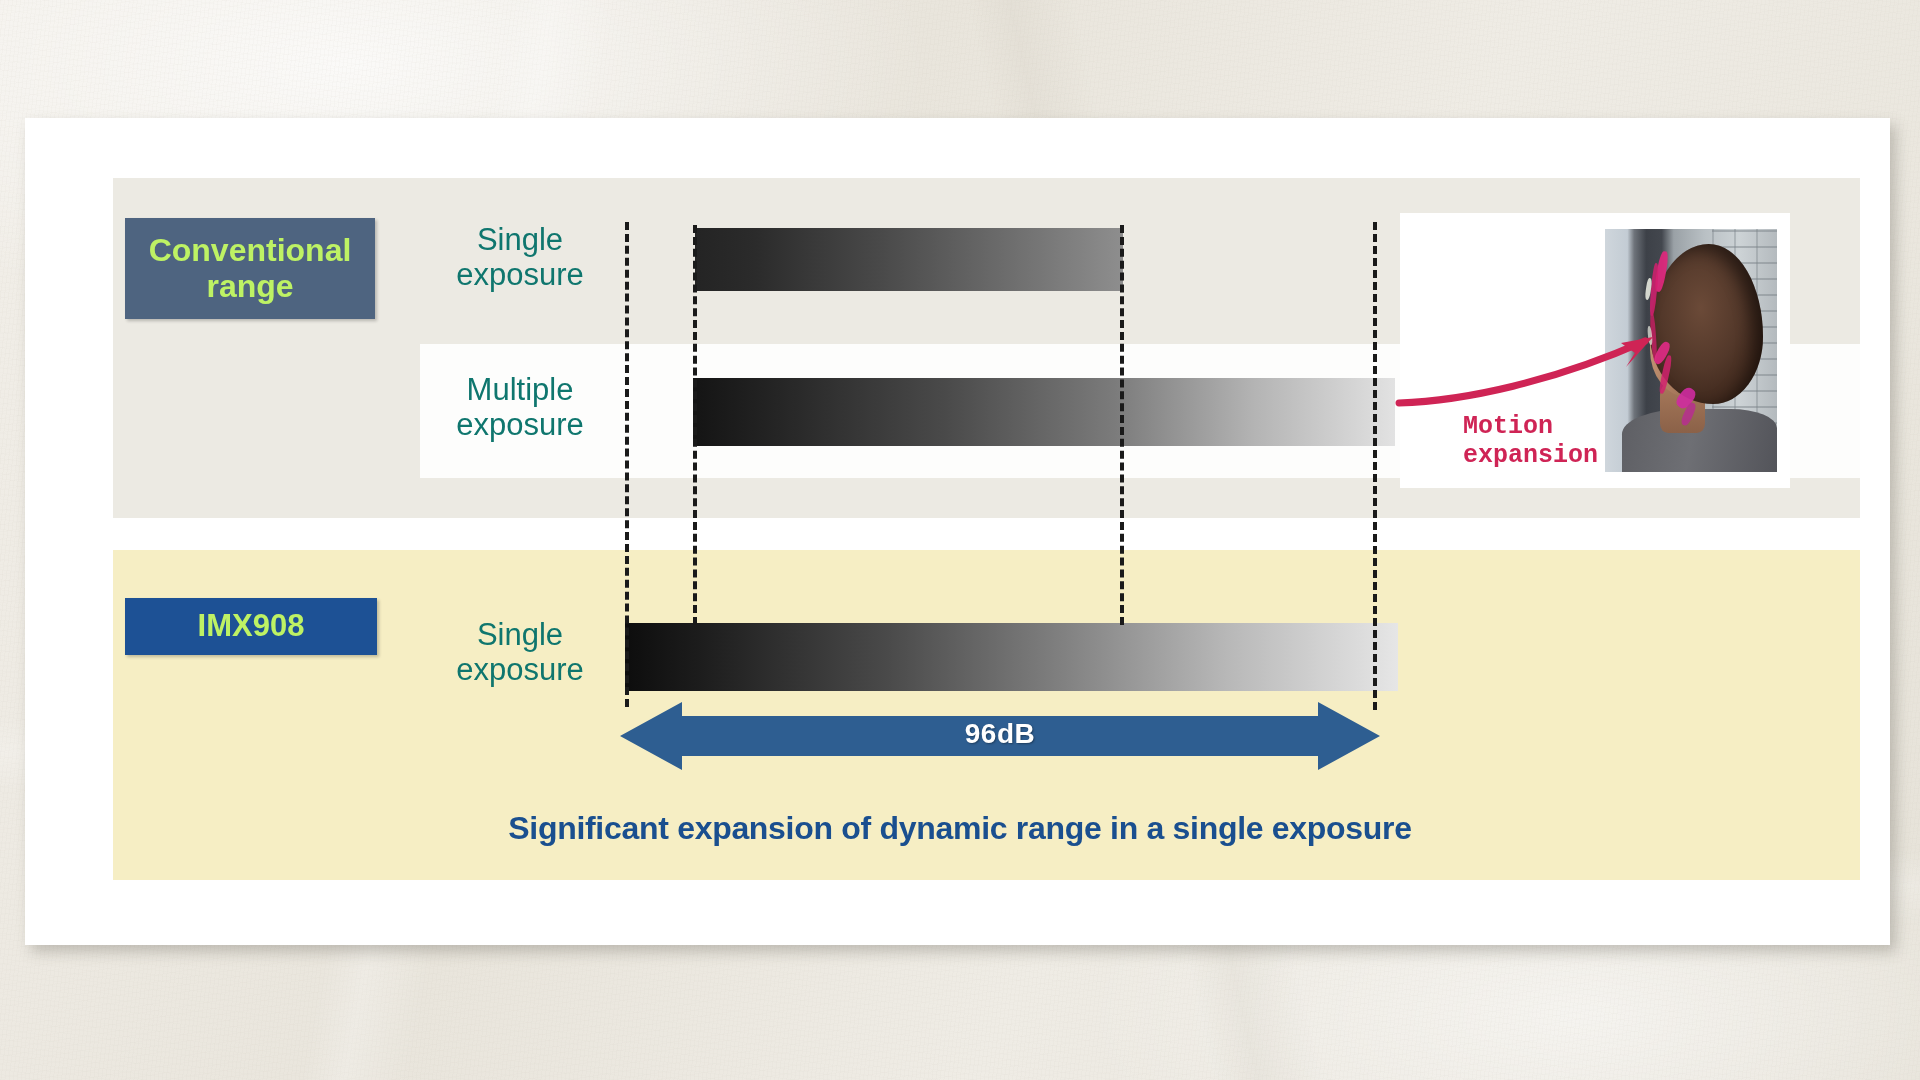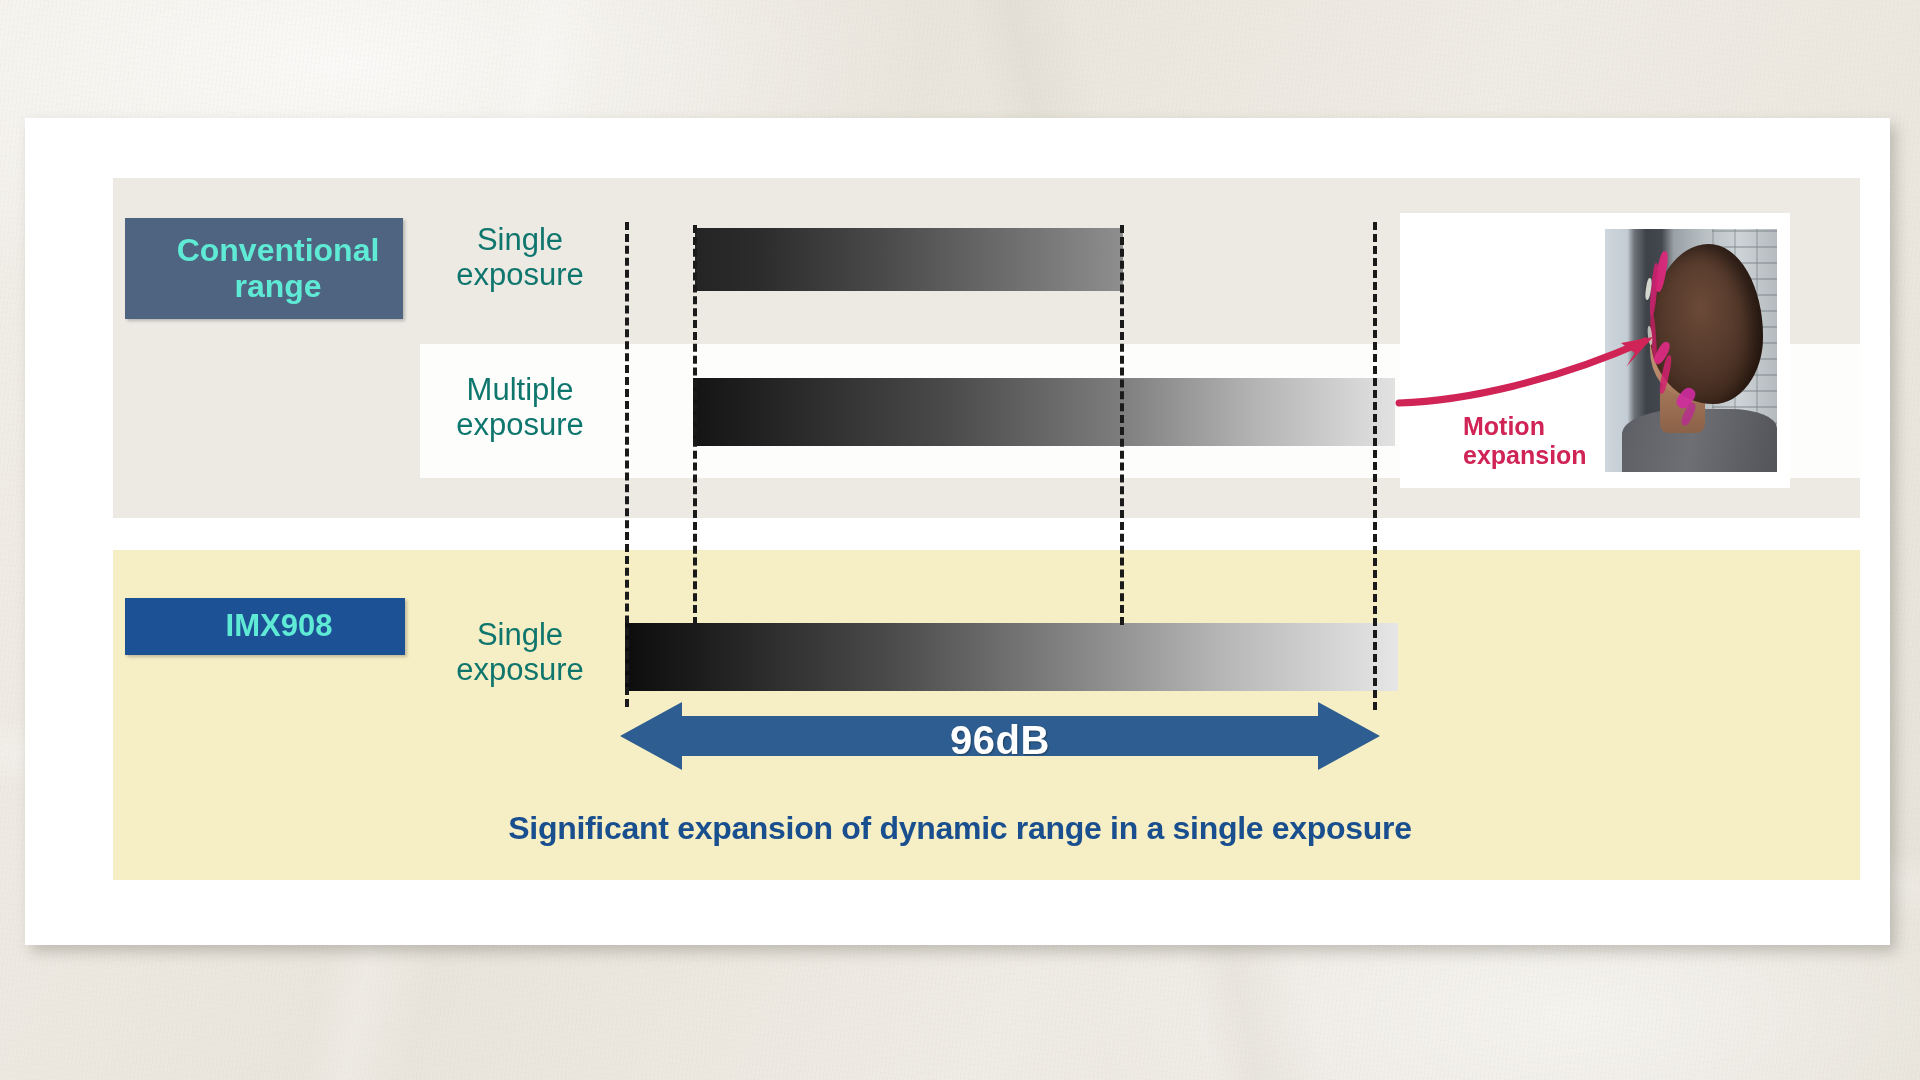--- a/index.html
+++ b/index.html
@@ -75,25 +75,24 @@
     width: 1440px;
     height: 134px; 
   }
 
   .model-badge {
     position: absolute;
     display: flex;
     align-items: center;
     justify-content: center;
     text-align: center;
-    color: #5eead4;
+    color: #bef264;
     font-weight: bold;
     line-height: 1.12;
     box-shadow: 2px 2px 3px rgba(0,0,0,0.22);
-    padding-left: 28px;
   }
   #conventional-badge {
     left: 125px;
     top: 218px;
     width: 250px;
     height: 101px;
     background: #4e6480;
     font-size: 32px;
   }
   #imx-badge {
@@ -217,20 +216,21 @@
   #motion-arrow { position: absolute; left: 1395px; top: 315px; width: 340px; height: 120px; }
   #motion-label {
     position: absolute;
     left: 1463px;
     top: 412px;
     width: 180px;
     color: #cf2455;
     font-size: 25px;
     font-weight: bold;
     line-height: 1.16;
+    font-family: Liberation Mono, monospace;
   }
 
   
   #imx-panel {
     position: absolute;
     left: 88px;
     top: 432px;          
     width: 1747px;
     height: 330px;       
     background: #f6eec4;
@@ -238,21 +238,21 @@
 
   
   #db-arrow { position: absolute; left: 620px; top: 700px; width: 760px; height: 72px; }
   #db-label {
     position: absolute;
     left: 620px;
     top: 718px;
     width: 760px;
     text-align: center;
     color: #ffffff;
-    font-size: 40px;
+    font-size: 28px;
     font-weight: bold;
     letter-spacing: 0.5px;
     text-shadow: 1px 1px 2px rgba(0,0,0,0.35);
   }
 
   #caption {
     position: absolute;
     left: 120px;
     top: 810px;
     width: 1680px;

